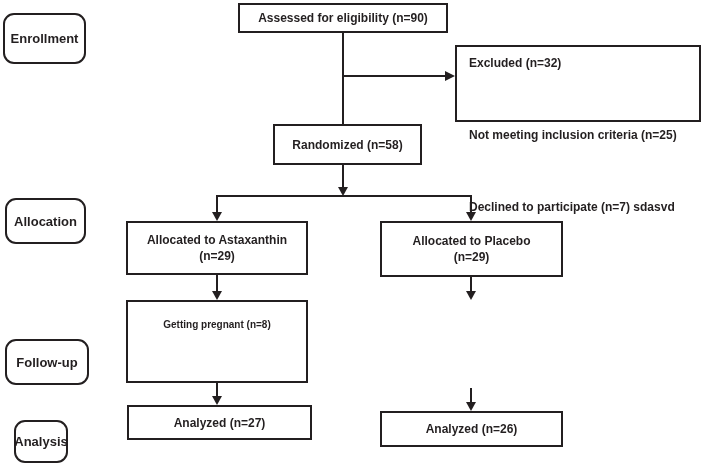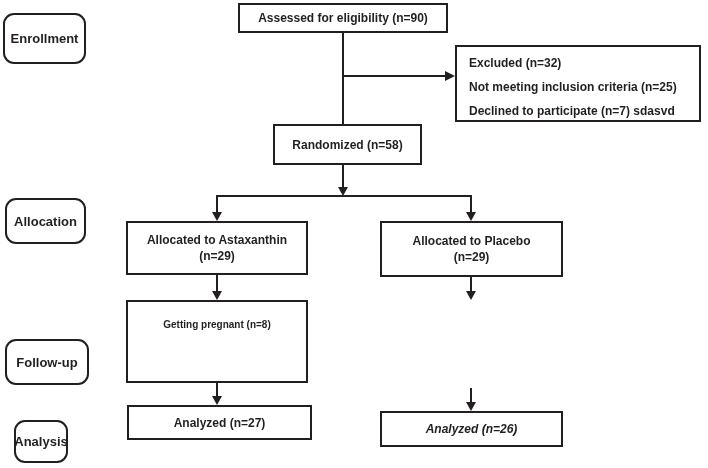--- a/index.html
+++ b/index.html
@@ -65,28 +65,29 @@
   .stage-followup{left:5px;top:312px;width:84px;height:46px;margin-top:27px;}
   .stage-analysis{left:14px;top:420px;width:54px;height:43px;}
 
   .box-assessed{left:238px;top:3px;width:210px;height:30px;}
   .box-excluded{
     left:455px;top:45px;width:246px;height:77px;
     align-items:flex-start;text-align:left;
     justify-content:flex-start;
     padding:4px 0 0 12px;
     line-height:24px;
+    gap:48px;
   }
   .box-randomized{left:273px;top:124px;width:149px;height:41px;}
   .box-alloc-left{left:126px;top:221px;width:182px;height:54px;}
   .box-alloc-right{left:380px;top:221px;width:183px;height:56px;}
   .box-fu-left{left:126px;top:300px;width:182px;height:83px;padding-top:10px;}
   .box-fu-right{left:380px;top:300px;width:183px;height:89px;padding-top:8px;}
   .box-an-left{left:127px;top:405px;width:185px;height:35px;}
-  .box-an-right{left:380px;top:411px;width:183px;height:36px;font-style:italic;}
+  .box-an-right{left:380px;top:411px;width:183px;height:36px;}
 
   .fu-title{font-size:13px;line-height:17px;}
   .fu-detail{font-size:10px;line-height:14px;margin-top:6px;}
   .fu-detail2{font-size:10px;line-height:21px;margin-top:3px;}
 </style>
 </head>
 <body>
 
 <div id="canvas">
 

